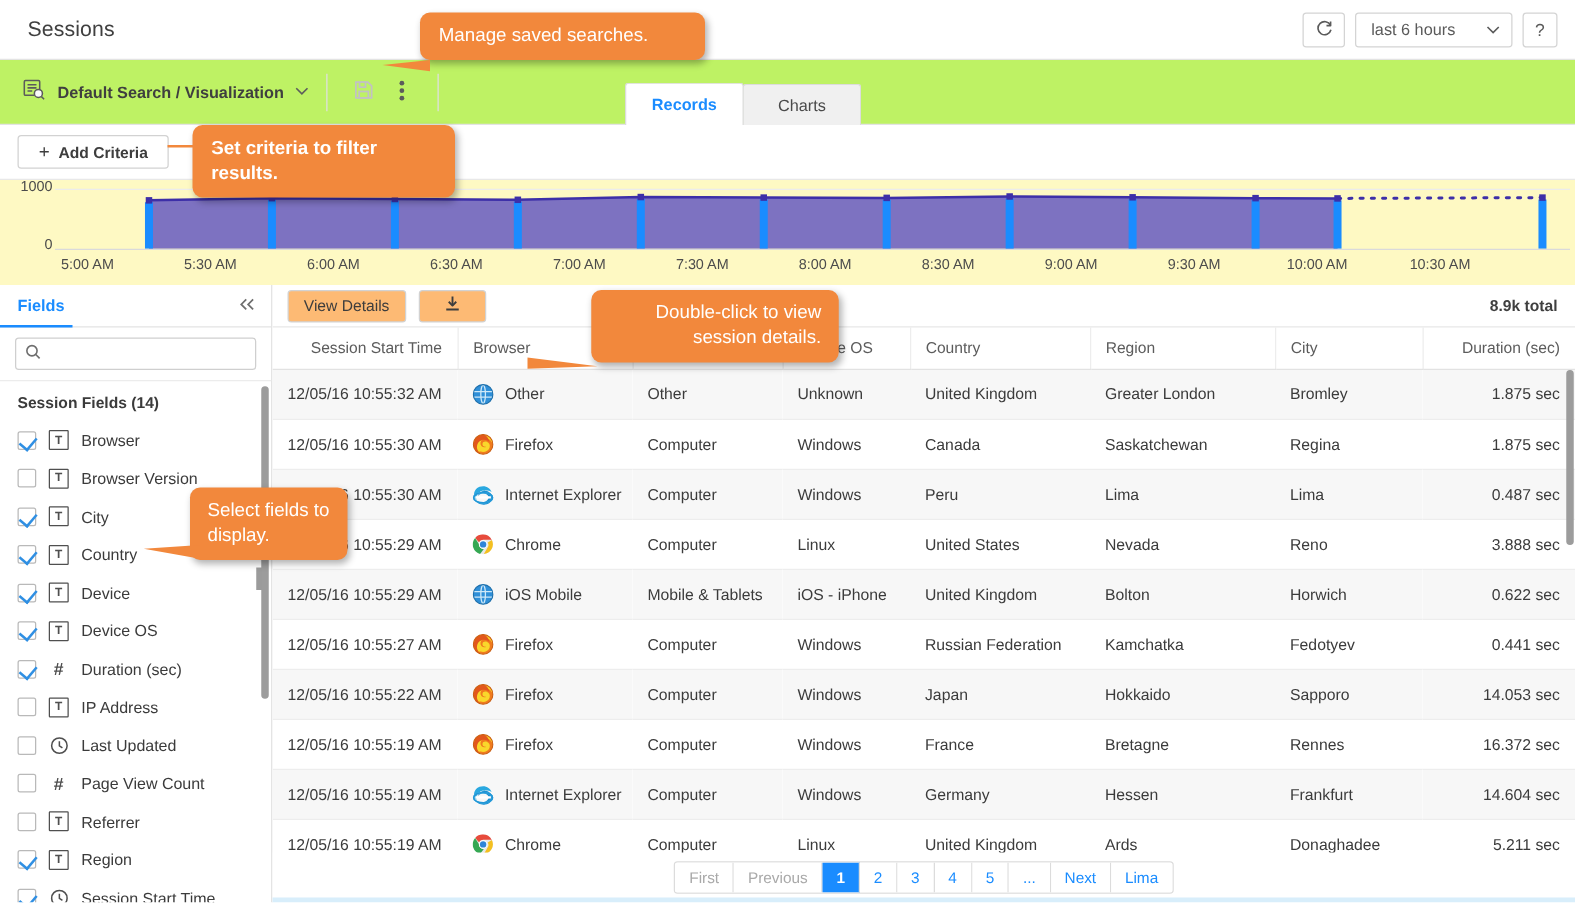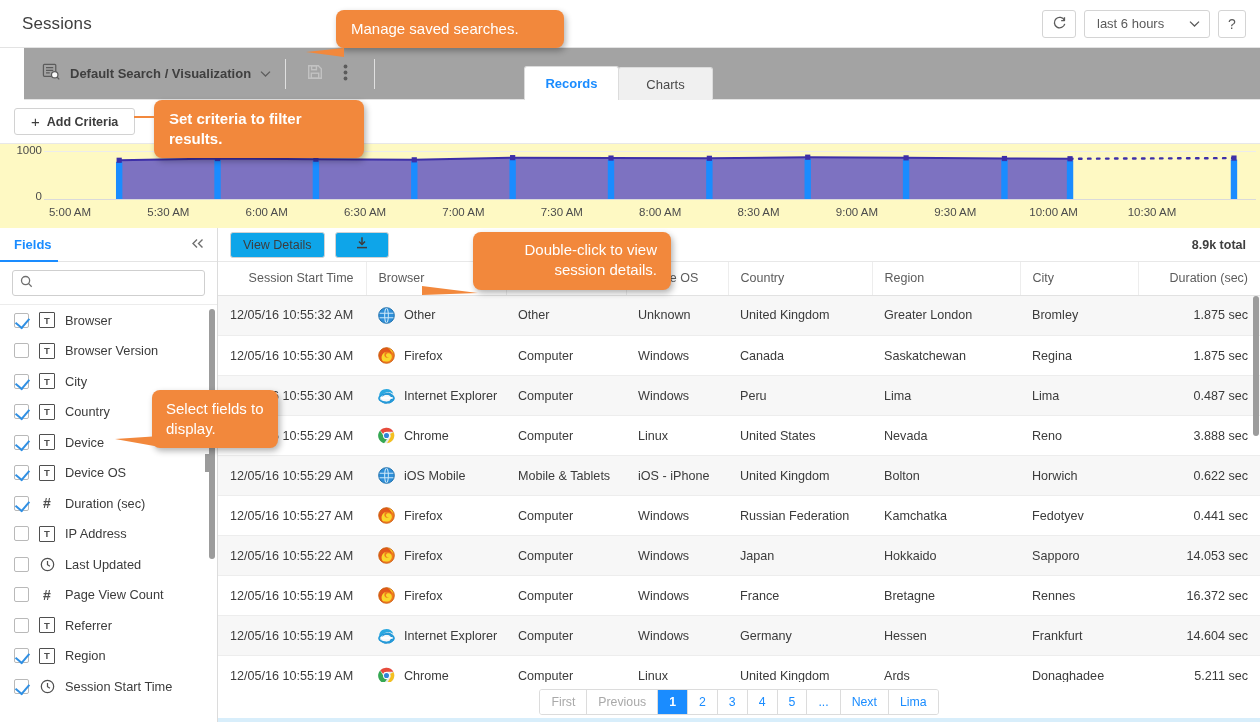--- a/index.html
+++ b/index.html
@@ -27,23 +27,22 @@
     display: flex; align-items: center; justify-content: center; cursor: pointer;
     color: #5a5a5a; font-size: 13px;
   }
   .hbtn.icon { width: 34px; }
   #range-select { padding: 0 9px 0 12px; gap: 16px; min-width: 126px; justify-content: space-between; }
   #help-btn { width: 28px; font-size: 14px; }
 
   
   #search-bar {
     height: 52px; display: flex; align-items: center;
-    border-bottom: 1px solid #e3e3e3; background: #a3a3a3;
+    border-bottom: 1px solid #e3e3e3; background: #bef264;
     position: relative;
-    margin-left: 24px;
   }
   #saved-search-zone { display: flex; align-items: center; padding-left: 18px; gap: 9px; }
   #saved-search-label { font-size: 13px; color: #3f3f3f; font-weight: 600; }
   #saved-chevron { color: #5d5d5d; font-size: 11px; }
   .vdiv { width: 1px; height: 30px; background: #e0e0e0; margin: 0 14px; }
   #save-icon-btn, #kebab-btn { width: 30px; height: 30px; display: flex; align-items: center; justify-content: center; cursor: pointer; }
   #tabs { position: absolute; left: 500px; bottom: -1px; display: flex; align-items: flex-end; }
   .tab {
     height: 33px; min-width: 95px; padding: 0 16px;
     display: flex; align-items: center; justify-content: center;
@@ -123,21 +122,21 @@
   .fname { font-size: 12.8px; color: #3b3b3b; }
   #fields-scrollbar { position: absolute; right: 2px; top: 4px; width: 6px; height: 250px; background: #9c9c9c; border-radius: 3px; cursor: pointer; }
 
   
   #records-panel { flex: 1; display: flex; flex-direction: column; position: relative; background: #fff; overflow: hidden; }
   #records-toolbar {
     height: 34px; display: flex; align-items: center; padding: 0 14px 0 12px; gap: 10px;
     border-bottom: 1px solid #e8e8e8; position: relative;
   }
   .tbtn {
-    height: 26px; border: 1px solid #d2d2d2; background: #0ea5e9; border-radius: 3px;
+    height: 26px; border: 1px solid #d2d2d2; background: #fdba74; border-radius: 3px;
     font-size: 12.5px; color: #3d3d3d; padding: 0 12px; display: flex; align-items: center;
     justify-content: center; cursor: pointer;
   }
   #export-btn { width: 54px; padding: 0; }
   #total-count { margin-left: auto; font-size: 12.5px; color: #3f3f3f; font-weight: 600; }
 
   table { border-collapse: collapse; width: 100%; table-layout: fixed; }
   #rec-table-head { background: #fff; }
   #rec-table-head th {
     font-weight: 400; font-size: 12.5px; color: #5c5c5c; text-align: left;
@@ -364,20 +363,21 @@
         <span>
           <svg width="13" height="13" viewBox="0 0 14 14" fill="none" stroke="#6e6e6e" stroke-width="1.4">
             <circle cx="6" cy="6" r="4.4"></circle>
               <path d="M9.3 9.3 L12.6 12.6"></path>
           </svg>
         </span>
         <input id="fields-search-input" value="" placeholder="" style="">
       </div>
     </div>
     <div id="fields-list-wrap">
+      <div id="fields-group-label">Session Fields (14)</div>
       <div id="fields-rows">
           <div class="field-row">
             <span class="cbox on"></span>
             <span class="ftype t">T</span>
             <span class="fname">Browser</span>
           </div>
           <div class="field-row">
             <span class="cbox"></span>
             <span class="ftype t">T</span>
             <span class="fname">Browser Version</span>

